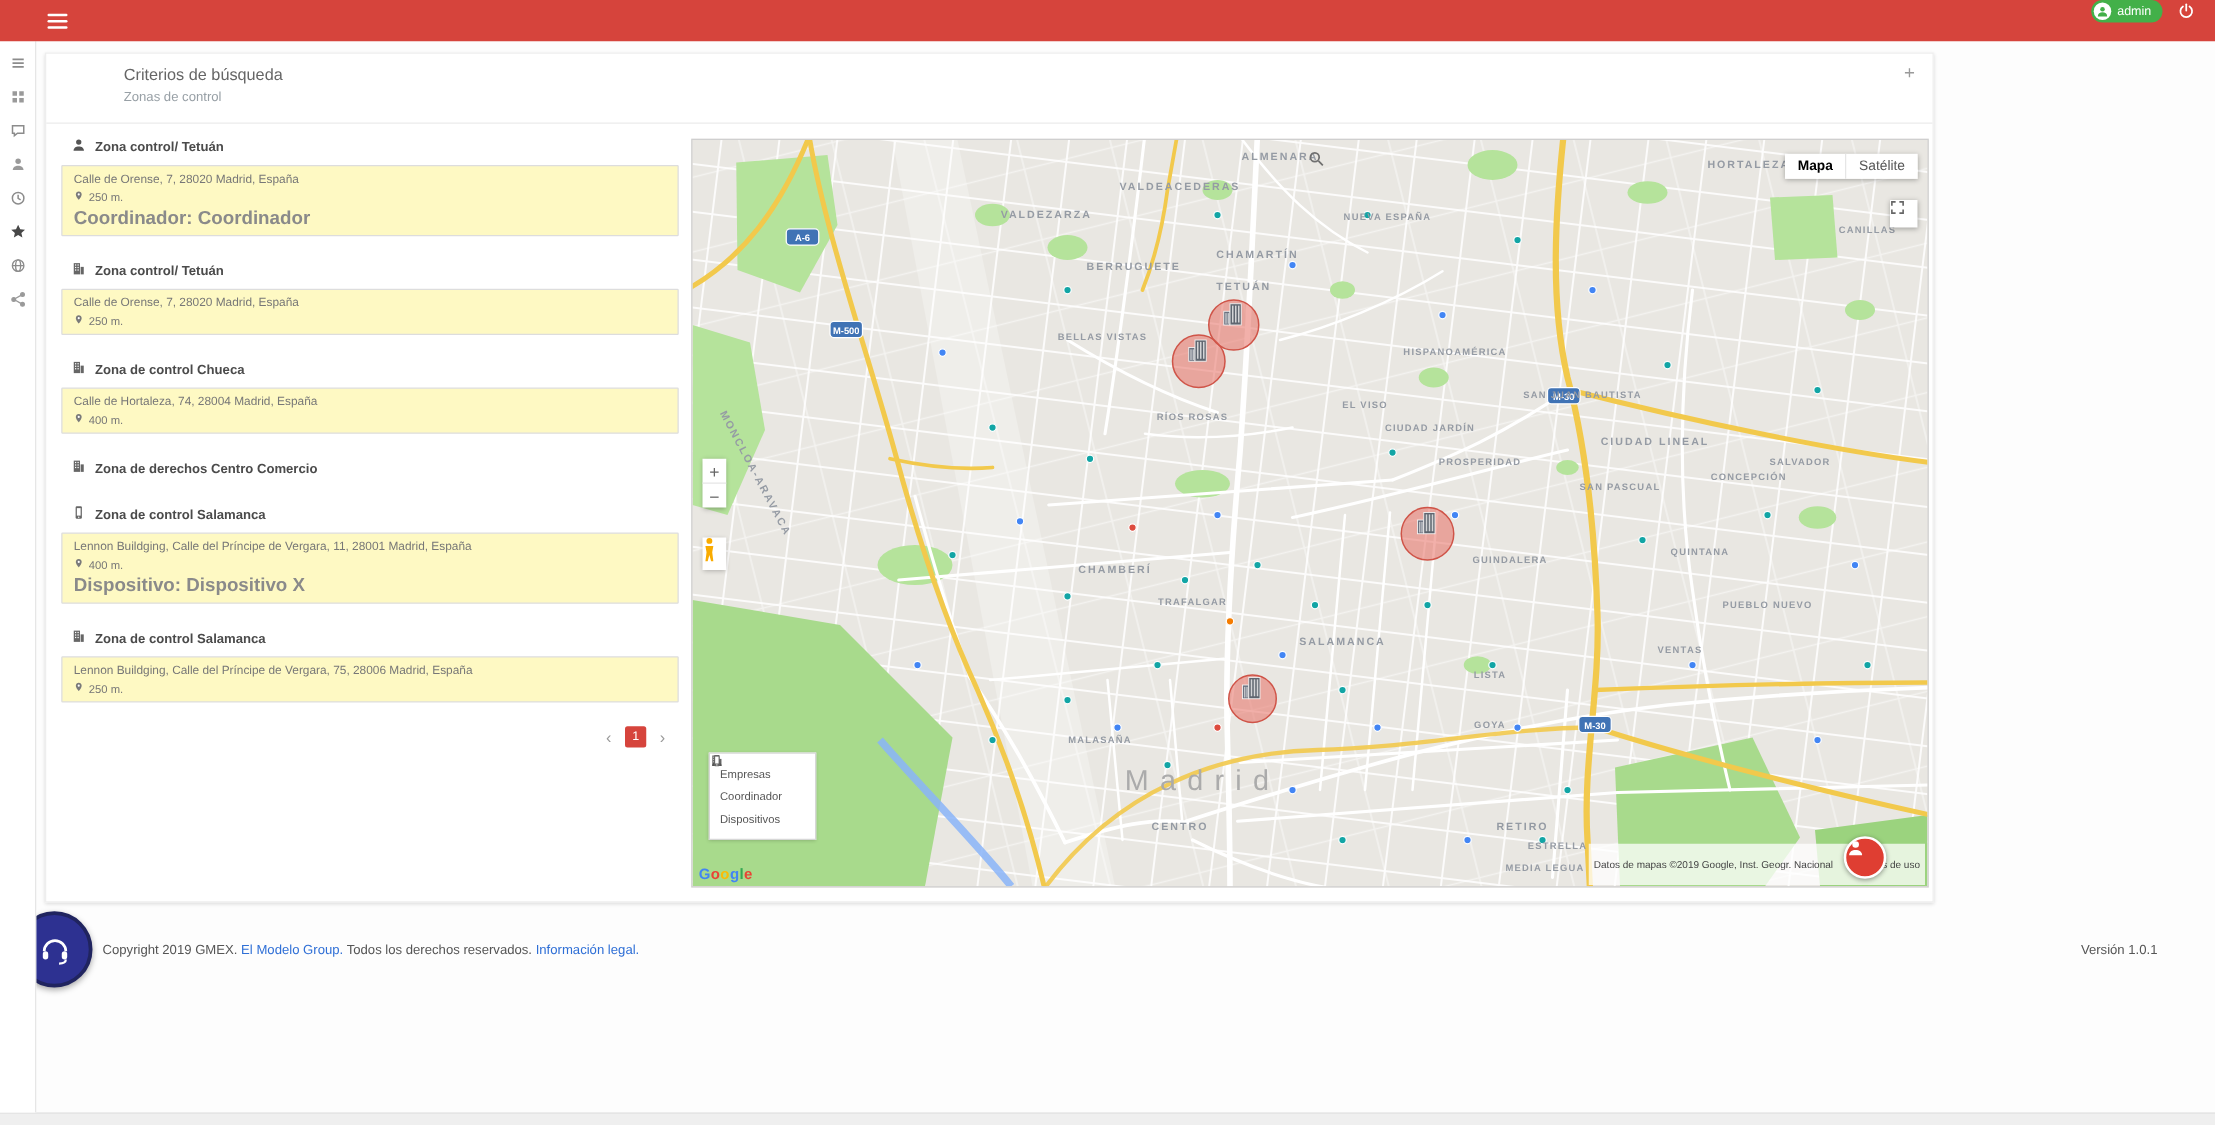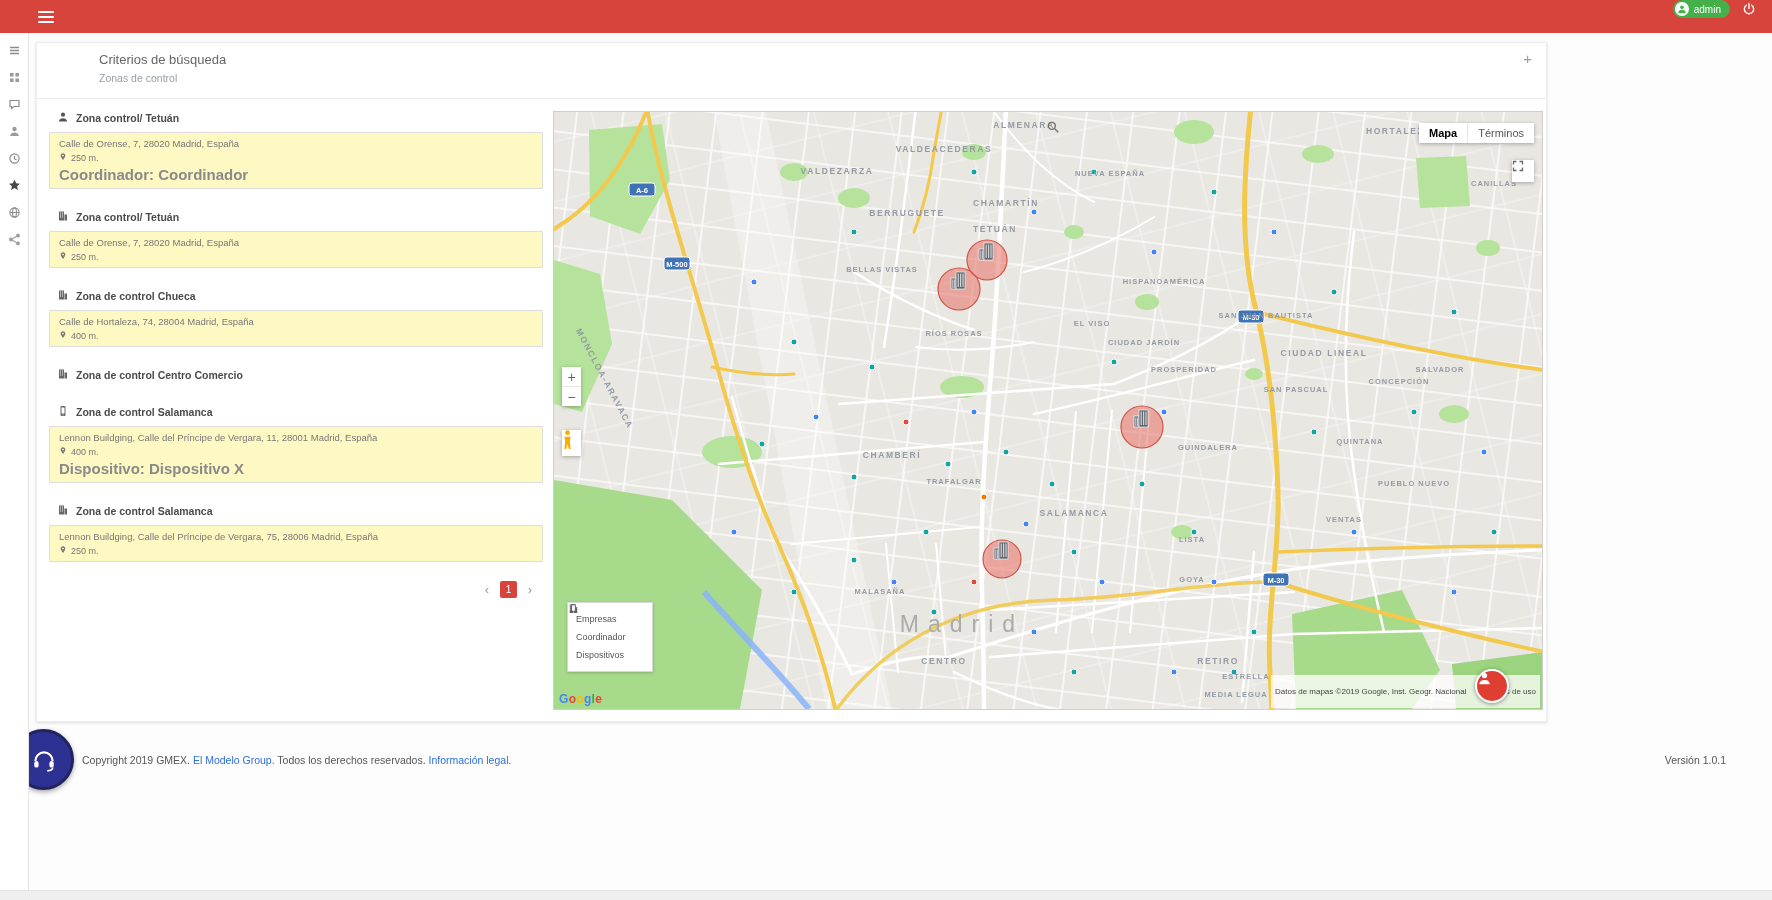--- a/index.html
+++ b/index.html
@@ -260,21 +260,21 @@
                 <rect x="15" y="9" width="5" height="12"></rect>
                 <g fill="#fff">
                   <rect x="6" y="5" width="2" height="2"></rect>
                   <rect x="10" y="5" width="2" height="2"></rect>
                   <rect x="6" y="9" width="2" height="2"></rect>
                   <rect x="10" y="9" width="2" height="2"></rect>
                   <rect x="6" y="13" width="2" height="2"></rect>
                   <rect x="10" y="13" width="2" height="2"></rect>
                 </g>
               </svg></span>
-          <span class="zname">Zona de control Centro Comercio</span>
+          <span class="zname">Zona de derechos Centro Comercio</span>
         </div>
       </div>
 
       <div class="zitem">
         <div class="zhead">
           <span><svg width="12" height="12" viewBox="0 0 24 24" fill="#666">
                 <rect x="7" y="2" width="10" height="20" rx="2"></rect>
                 <rect x="9" y="5" width="6" height="12" fill="#fff"></rect>
                 <circle cx="12" cy="19.5" r="1.1" fill="#fff"></circle>
               </svg></span>
@@ -538,21 +538,21 @@
 
       <div class="map-search">
         <svg width="14" height="14" viewBox="0 0 24 24" fill="none" stroke="#6f6f6f" stroke-width="2.4">
             <circle cx="10" cy="10" r="6"></circle>
             <line x1="15" y1="15" x2="21" y2="21"></line>
           </svg>
       </div>
 
       <div class="map-type">
         <div class="on">Mapa</div>
-        <div class="off">Términos</div>
+        <div class="off">Satélite</div>
       </div>
 
       <div class="fs-btn">
         <svg width="12" height="12" viewBox="0 0 24 24" fill="none" stroke="#666" stroke-width="2.6">
             <path d="M3 9V3h6M15 3h6v6M21 15v6h-6M9 21H3v-6"></path>
           </svg>
       </div>
 
       <div class="zoom-ctl">
         <div>+</div>

